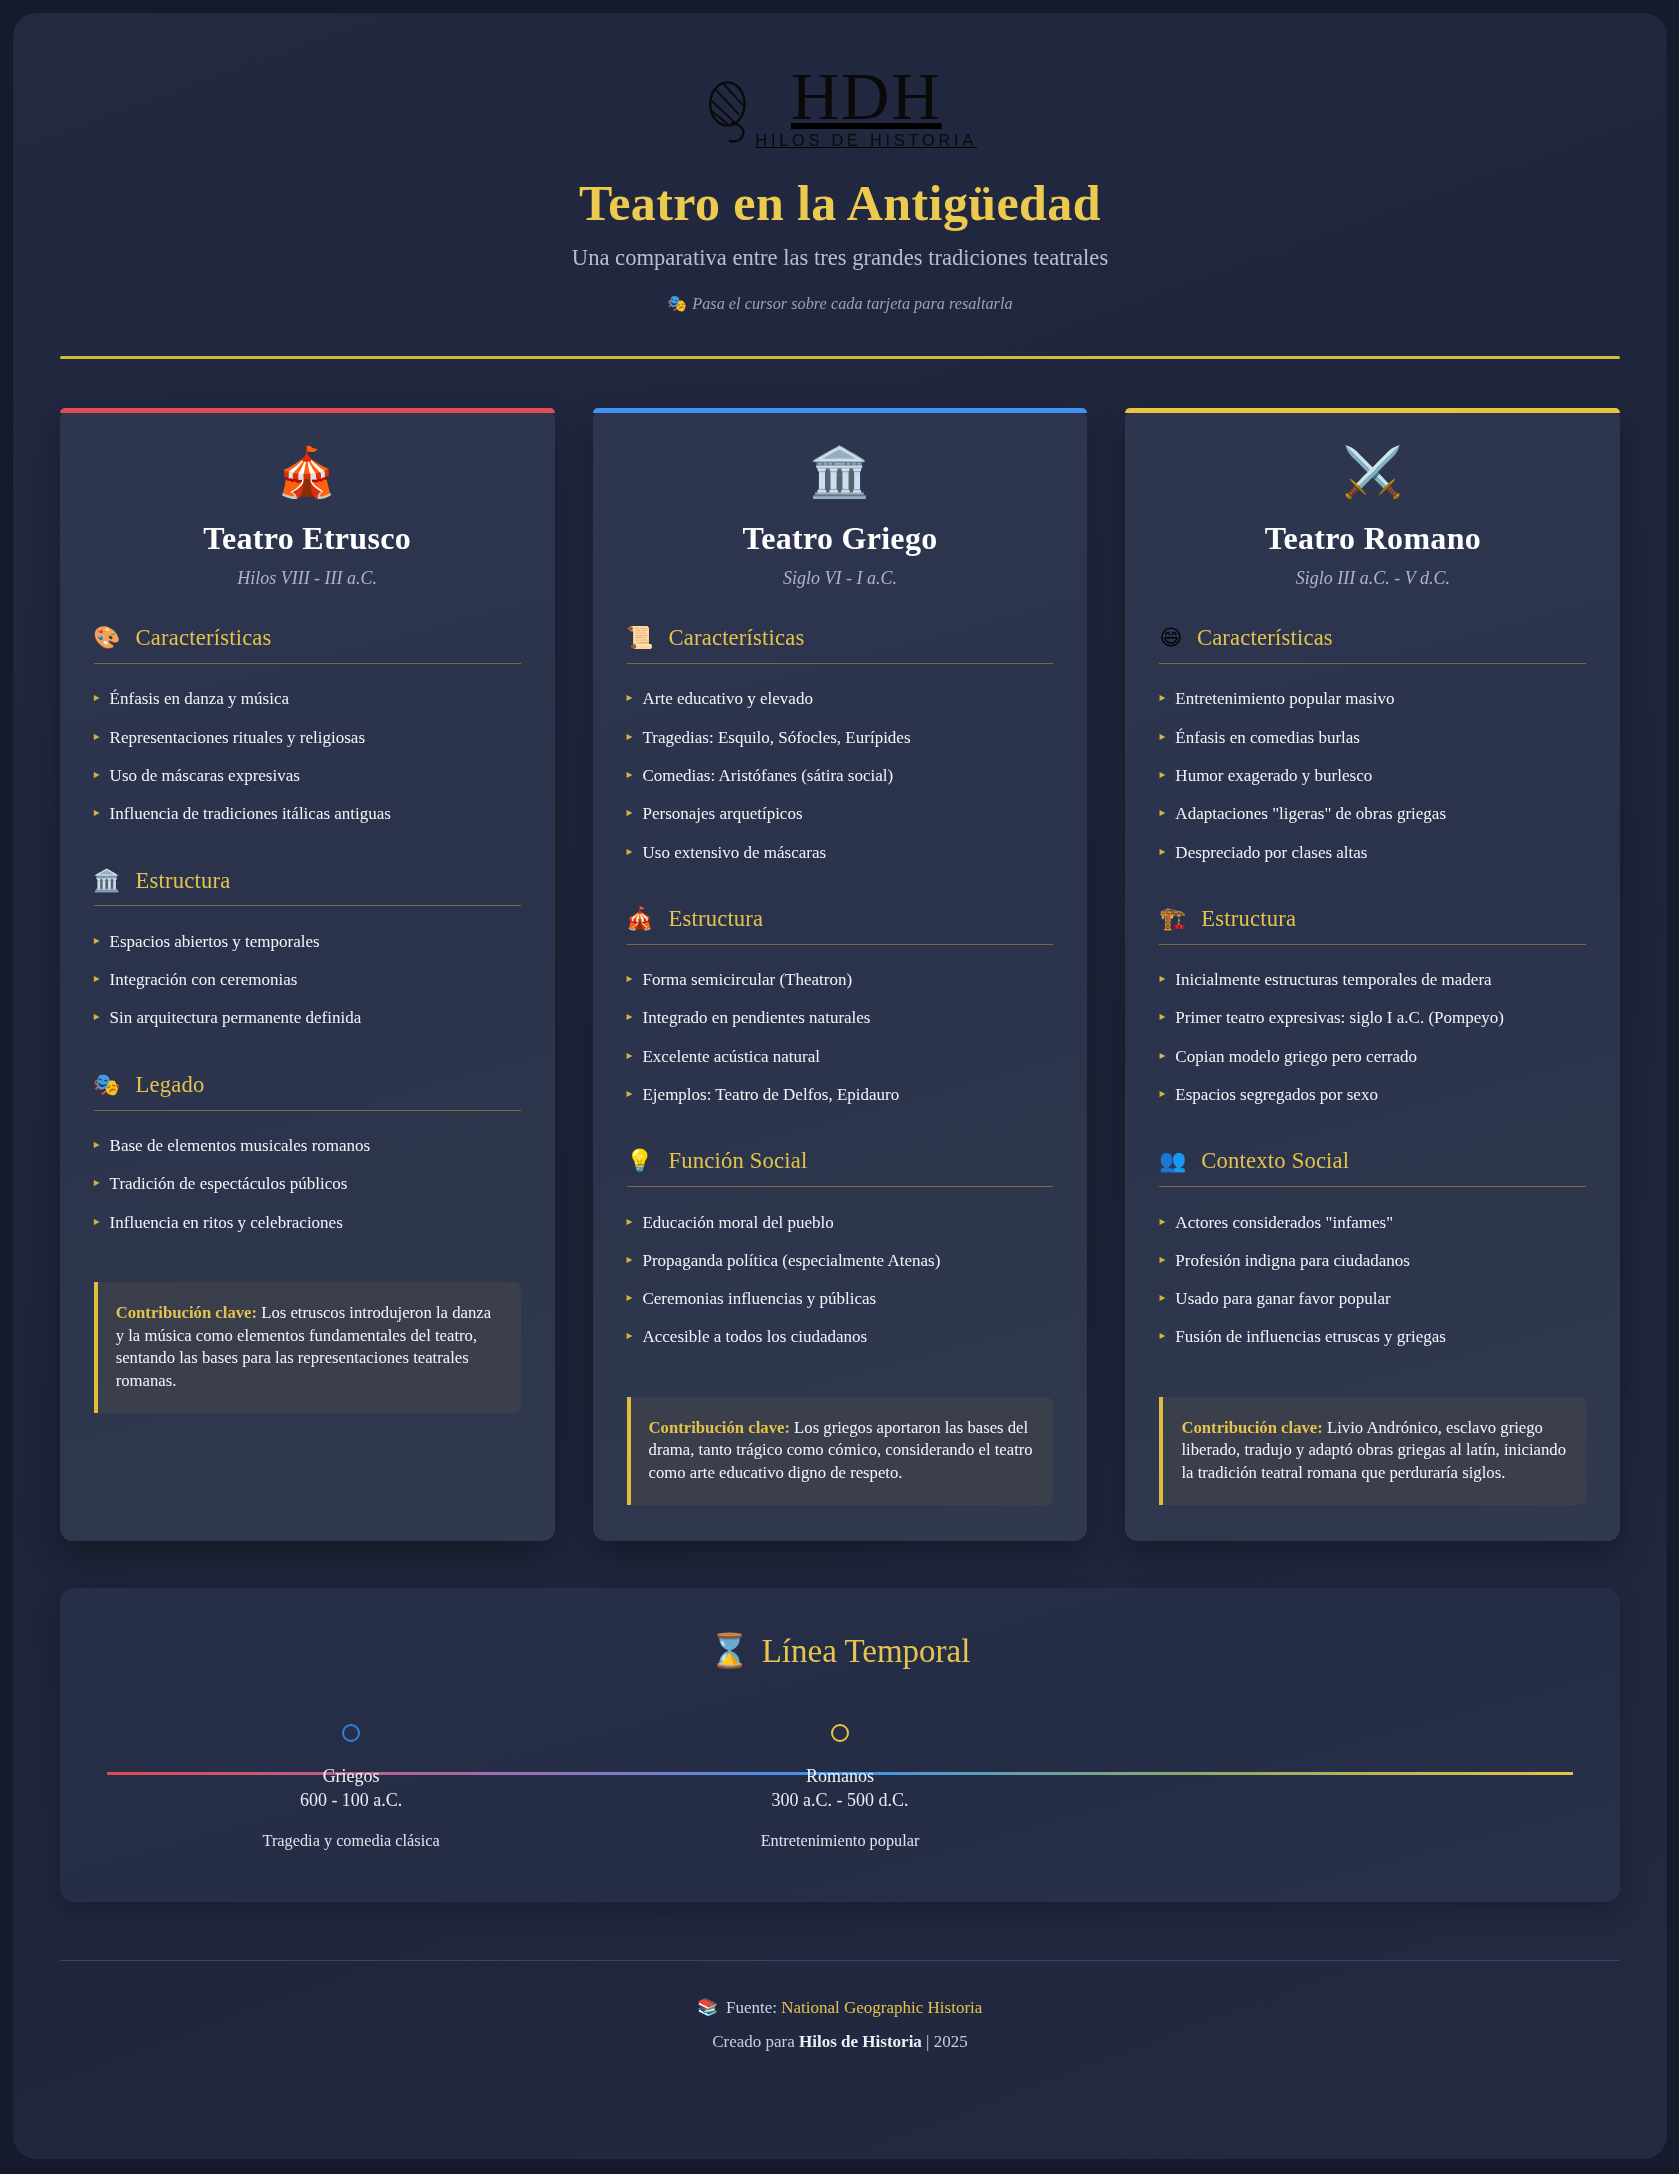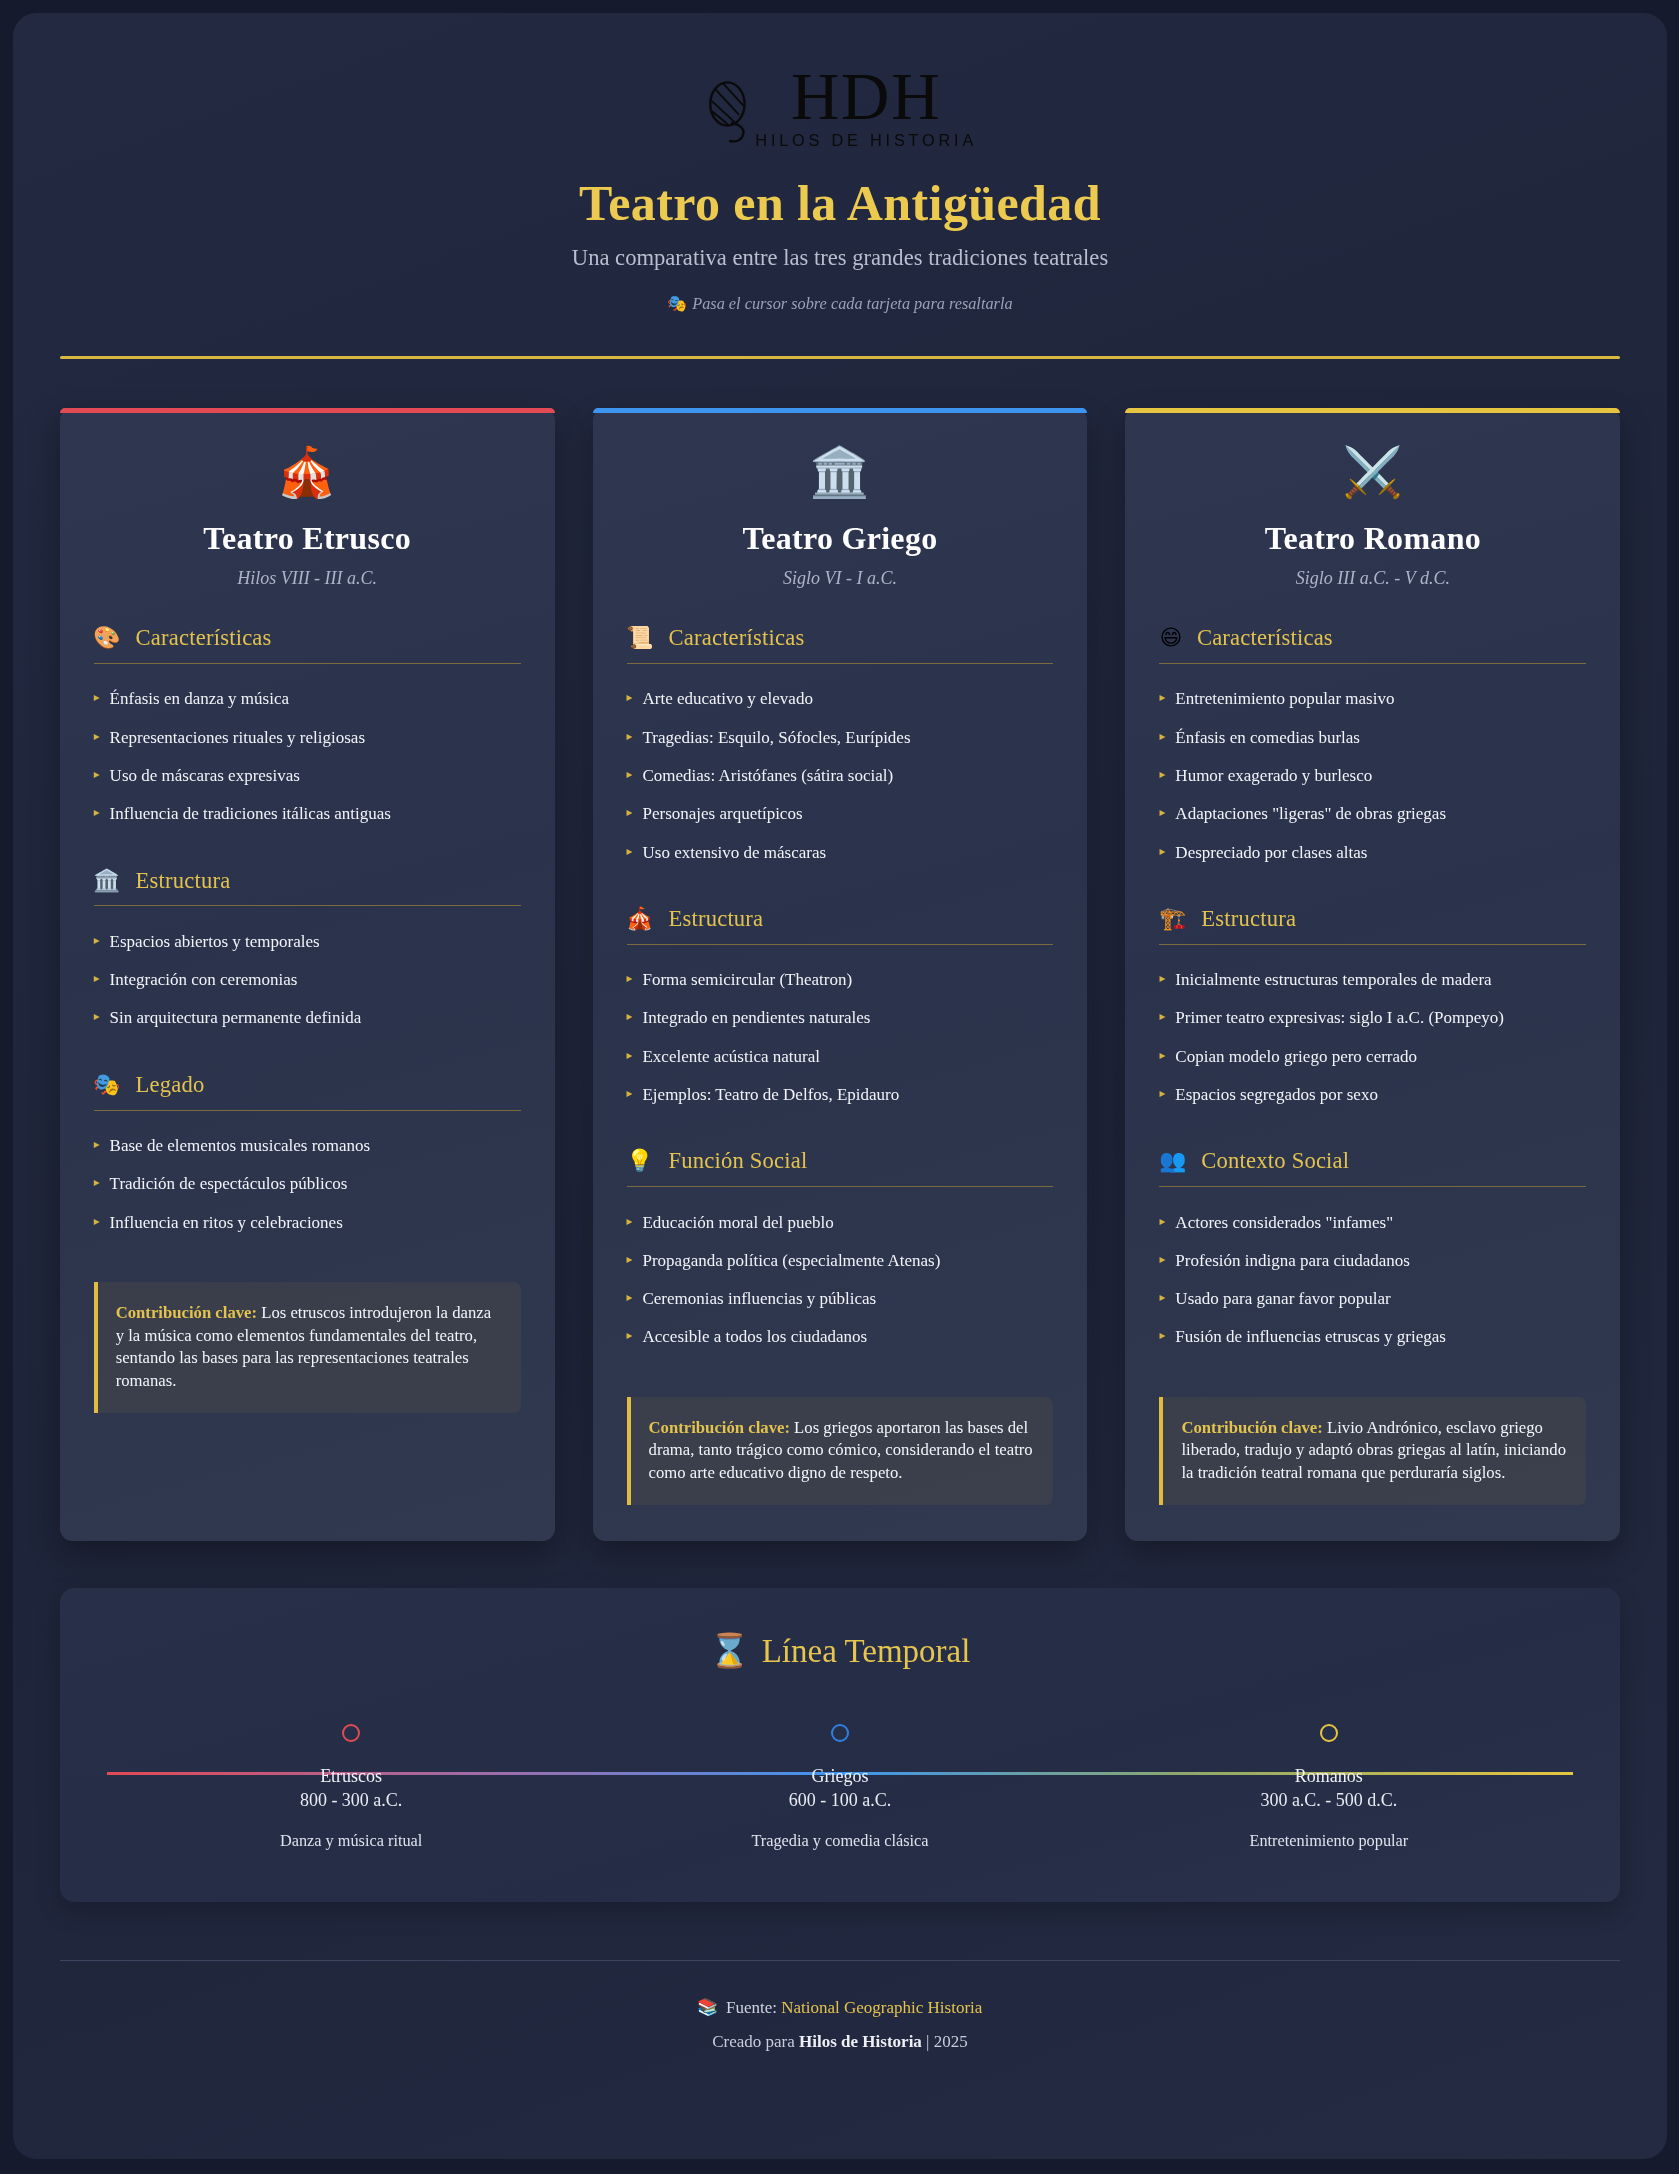--- a/index.html
+++ b/index.html
@@ -28,20 +28,21 @@
 
   
   .header { text-align: center; padding-top: 20px; }
 
   .logo-wrap {
     display: flex;
     align-items: center;
     justify-content: center;
     gap: 1.8px;
     margin-bottom: 23.5px;
+    text-decoration: underline;
   }
   .logo-yarn { width: 56px; height: 71px; display: block; }
   .logo-text-block { display: flex; flex-direction: column; align-items: center; margin-left: -5.4px; }
   .logo-hdh {
     font-family: "Liberation Serif", "DejaVu Serif", serif;
     font-size: 67px;
     line-height: 0.9;
     letter-spacing: 1.8px;
     color: #0a0a0a;
     font-weight: 400;
@@ -537,26 +538,20 @@
 
     </div>
 
     <div class="timeline-panel">
       <div class="timeline-title">
         <span class="emo">⌛</span><span>Línea Temporal</span>
       </div>
       <div class="timeline-track">
         <div class="timeline-line"></div>
         <div class="timeline-items">
-          <div class="tl-item e">
-            <div class="tl-dot"></div>
-            <div class="tl-name">Etruscos</div>
-            <div class="tl-range">800 - 300 a.C.</div>
-            <div class="tl-desc">Danza y música ritual</div>
-          </div>
           <div class="tl-item g">
             <div class="tl-dot"></div>
             <div class="tl-name">Griegos</div>
             <div class="tl-range">600 - 100 a.C.</div>
             <div class="tl-desc">Tragedia y comedia clásica</div>
           </div>
           <div class="tl-item r">
             <div class="tl-dot"></div>
             <div class="tl-name">Romanos</div>
             <div class="tl-range">300 a.C. - 500 d.C.</div>

